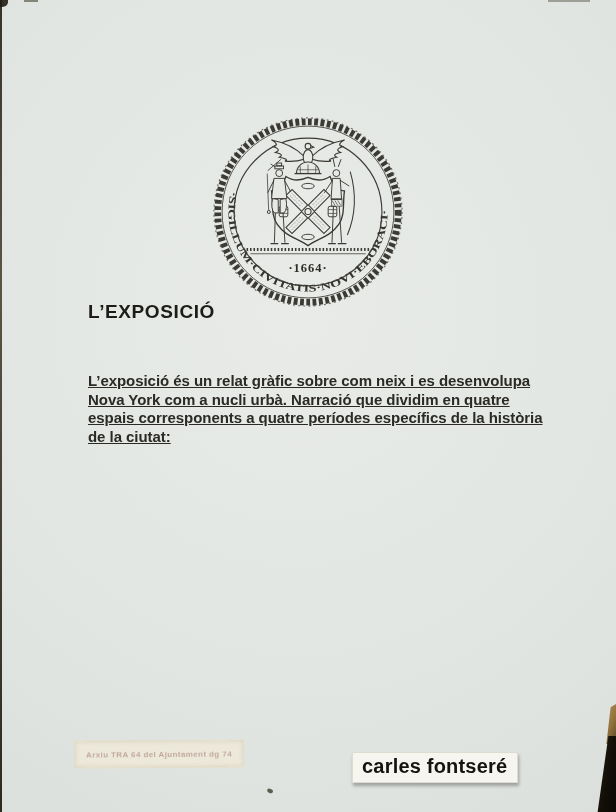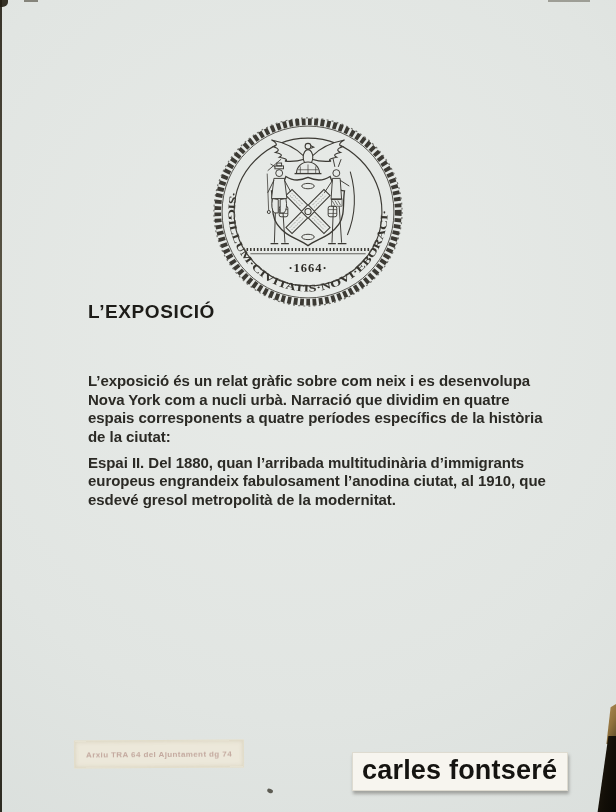--- a/index.html
+++ b/index.html
@@ -40,21 +40,21 @@
     position:absolute;left:88px;top:301px;
     font-size:19px;font-weight:700;letter-spacing:.6px;
     color:#1d1c18;margin:0;
   }
   
   .body{
     position:absolute;left:88px;top:372px;width:464px;
     font-size:15px;font-weight:700;line-height:18.6px;
     color:#2b2a25;letter-spacing:-.05px;
   }
-  .body p{margin:0 0 7.5px 0;}
+  .body p{margin:0 0 7.5px 0;text-decoration:underline;}
   
   .sticker{
     position:absolute;left:74px;top:740px;width:168px;height:26px;
     background:#ece8da;
     border:1px solid #e2ddca;
     box-shadow:inset 0 0 4px rgba(190,180,150,.45);
     transform:rotate(-.4deg);
     display:flex;align-items:center;justify-content:center;
   }
   .sticker span{
@@ -63,21 +63,21 @@
   }
   
   .credit{
     position:absolute;left:352px;top:752px;
     background:#f7f5ef;
     padding:2px 10px 4px 9px;
     border:1px solid #dedbd0;
     box-shadow:1px 3px 3px rgba(45,44,38,.35);
   }
   .credit span{
-    font-size:27px;font-weight:700;color:#151411;letter-spacing:.2px;
+    font-size:20px;font-weight:700;color:#151411;letter-spacing:.2px;
   }
 </style>
 </head>
 <body>
 
 <div class="page">
 
   <div class="edge-left"></div>
   <div class="speck-tl"></div>
   <div class="speck-top-a"></div>
@@ -168,21 +168,20 @@
       <path d="M40 143.5 H160" stroke-width=".8"></path>
 
       <text x="100" y="163" text-anchor="middle" font-family="Liberation Serif, serif" font-size="13" font-weight="700" fill="#2e2c27" stroke="none" letter-spacing="1">·1664·</text>
     </g>
   </svg>
 
   <h1 class="title">L’EXPOSICIÓ</h1>
 
   <div class="body">
     <p>L’exposició és un relat gràfic sobre com neix i es desenvolupa Nova York com a nucli urbà. Narració que dividim en quatre espais corresponents a quatre períodes específics de la història de la ciutat:</p>
-    <p>Espai II. Del 1880, quan l’arribada multitudinària d’immigrants europeus engrandeix fabulosament l’anodina ciutat, al 1910, que esdevé gresol metropolità de la modernitat.</p>
   </div>
 
   <div class="sticker">
     <span>Arxiu TRA 64 del Ajuntament dg 74</span>
   </div>
 
   <div class="credit">
     <span>carles fontseré</span>
   </div>
 

